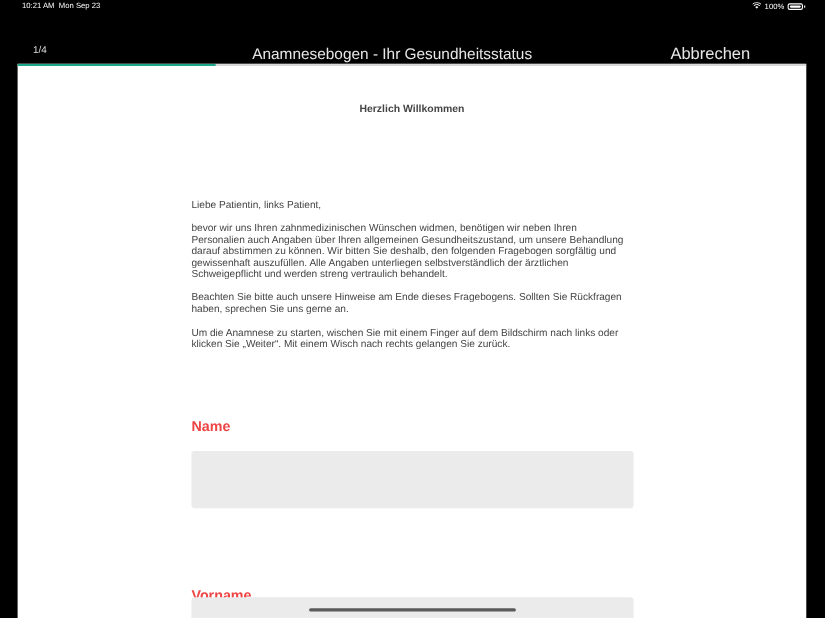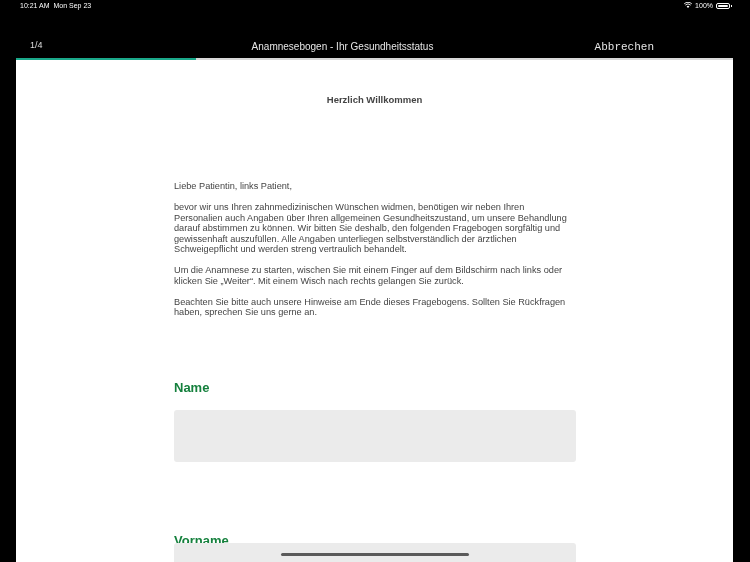--- a/index.html
+++ b/index.html
@@ -8,34 +8,34 @@
     font-family:"Liberation Sans", sans-serif;
   }
   .statusbar { position:absolute; top:0; left:0; width:750px; height:14px; color:#fff; font-size:7px; }
   .status-time { position:absolute; left:20px; top:2px; }
   .status-right { position:absolute; right:20px; top:2px; display:flex; align-items:center; gap:3px; }
   .battery { width:14px; height:6px; border:1px solid #fff; border-radius:2px; position:relative; box-sizing:border-box; }
   .battery::before { content:""; position:absolute; left:1px; top:1px; right:1px; bottom:1px; background:#fff; border-radius:1px;}
   .battery::after { content:""; position:absolute; right:-3px; top:1px; width:1px; height:2px; background:#fff; }
   .wifi { font-size:7px; }
 
-  .navbar { position:absolute; top:30px; left:0; width:685px; height:32px; color:#fff; }
+  .navbar { position:absolute; top:30px; left:0; width:685px; height:32px; color:#fff;padding-left:28px; }
   .nav-step { position:absolute; left:30px; top:10px; font-size:9px; color:#ddd; }
-  .nav-title { position:absolute; left:0; right:0; top:11px; text-align:center; font-size:10px; color:#e6e6e6; }
-  .nav-cancel { position:absolute; right:31px; top:11px; font-size:11px; color:#e6e6e6; cursor:pointer;font-family:Liberation Mono, monospace; }
+  .nav-title { position:absolute; left:0; right:0; top:11px; text-align:center; font-size:14px; color:#e6e6e6; }
+  .nav-cancel { position:absolute; right:31px; top:11px; font-size:15px; color:#e6e6e6; cursor:pointer; }
 
   .card { position:absolute; left:16px; top:58px; width:717px; height:556px; background:#fff; border-radius:0 0 4px 4px; overflow:hidden; }
   .progress-track { position:absolute; left:0; top:0; width:100%; height:2px; background:#d8d8d8; }
   .progress-fill { position:absolute; left:0; top:0; width:180px; height:2px; background:#1aa88a; }
 
   .welcome { position:absolute; left:0; right:0; top:36px; text-align:center; font-size:9.5px; font-weight:bold; color:#444; }
   .intro { position:absolute; left:158px; top:123px; width:400px; font-size:9.2px; line-height:10.5px; color:#444; }
   .intro p { margin:0 0 10.5px 0; }
 
-  .field-label { position:absolute; left:158px; font-size:13px; font-weight:bold; color:#15803d; }
+  .field-label { position:absolute; left:158px; font-size:13px; font-weight:bold; color:#ef4444; }
   .field-input { position:absolute; left:158px; width:402px; height:52px; background:#ebebeb; border:none; border-radius:3px; box-sizing:border-box; padding:0 10px; font-size:12px; font-family:"Liberation Sans", sans-serif; }
 
   .home-indicator { position:absolute; left:281px; top:553px; width:188px; height:3px; border-radius:2px; background:#5a5a5a; }
 </style>
 </head>
 <body>
 
 <div class="statusbar">
   <span class="status-time"><span>10:21 AM</span>&nbsp;&nbsp;<span>Mon Sep 23</span></span>
   <span class="status-right">
@@ -60,22 +60,22 @@
 <div class="card">
   <div class="progress-track">
     <div class="progress-fill"></div>
   </div>
 
   <div class="welcome">Herzlich Willkommen</div>
 
   <div class="intro">
     <p>Liebe Patientin, links Patient,</p>
     <p>bevor wir uns Ihren zahnmedizinischen Wünschen widmen, benötigen wir neben Ihren Personalien auch Angaben über Ihren allgemeinen Gesundheitszustand, um unsere Behandlung darauf abstimmen zu können. Wir bitten Sie deshalb, den folgenden Fragebogen sorgfältig und gewissenhaft auszufüllen. Alle Angaben unterliegen selbstverständlich der ärztlichen Schweigepflicht und werden streng vertraulich behandelt.</p>
+    <p>Beachten Sie bitte auch unsere Hinweise am Ende dieses Fragebogens. Sollten Sie Rückfragen haben, sprechen Sie uns gerne an.</p>
     <p>Um die Anamnese zu starten, wischen Sie mit einem Finger auf dem Bildschirm nach links oder klicken Sie „Weiter“. Mit einem Wisch nach rechts gelangen Sie zurück.</p>
-    <p>Beachten Sie bitte auch unsere Hinweise am Ende dieses Fragebogens. Sollten Sie Rückfragen haben, sprechen Sie uns gerne an.</p>
   </div>
 
   <div class="field-label" style="top:322px;">Name</div>
   <input class="field-input" style="top: 352px;" type="text" placeholder="">
 
   <div class="field-label" style="top:455px;margin-top:20px;">Vorname</div>
   <input class="field-input" style="top: 485px;" type="text" placeholder="">
 </div>
 
 <div class="home-indicator"></div>

